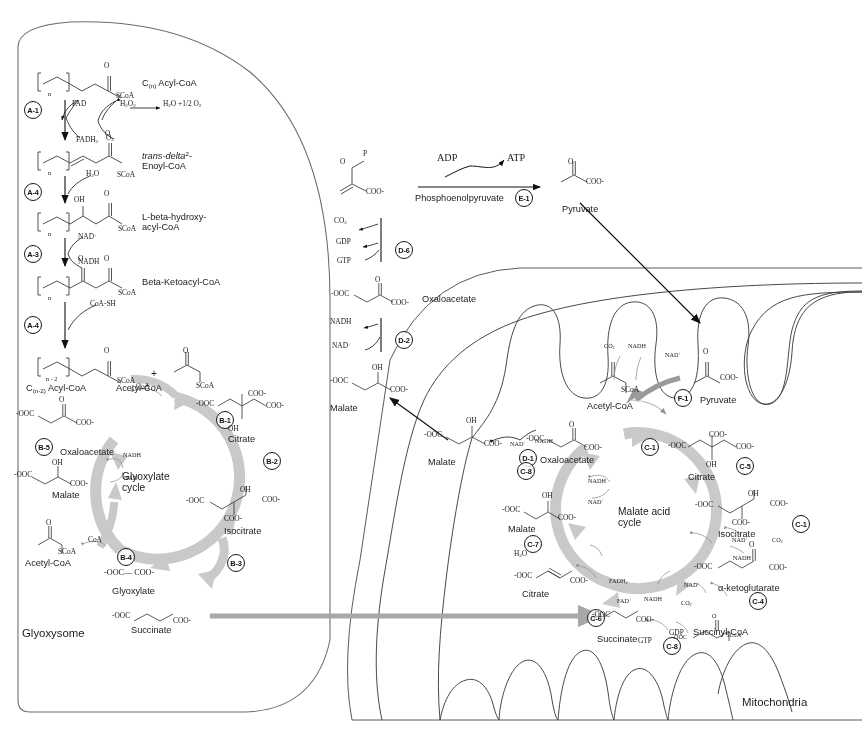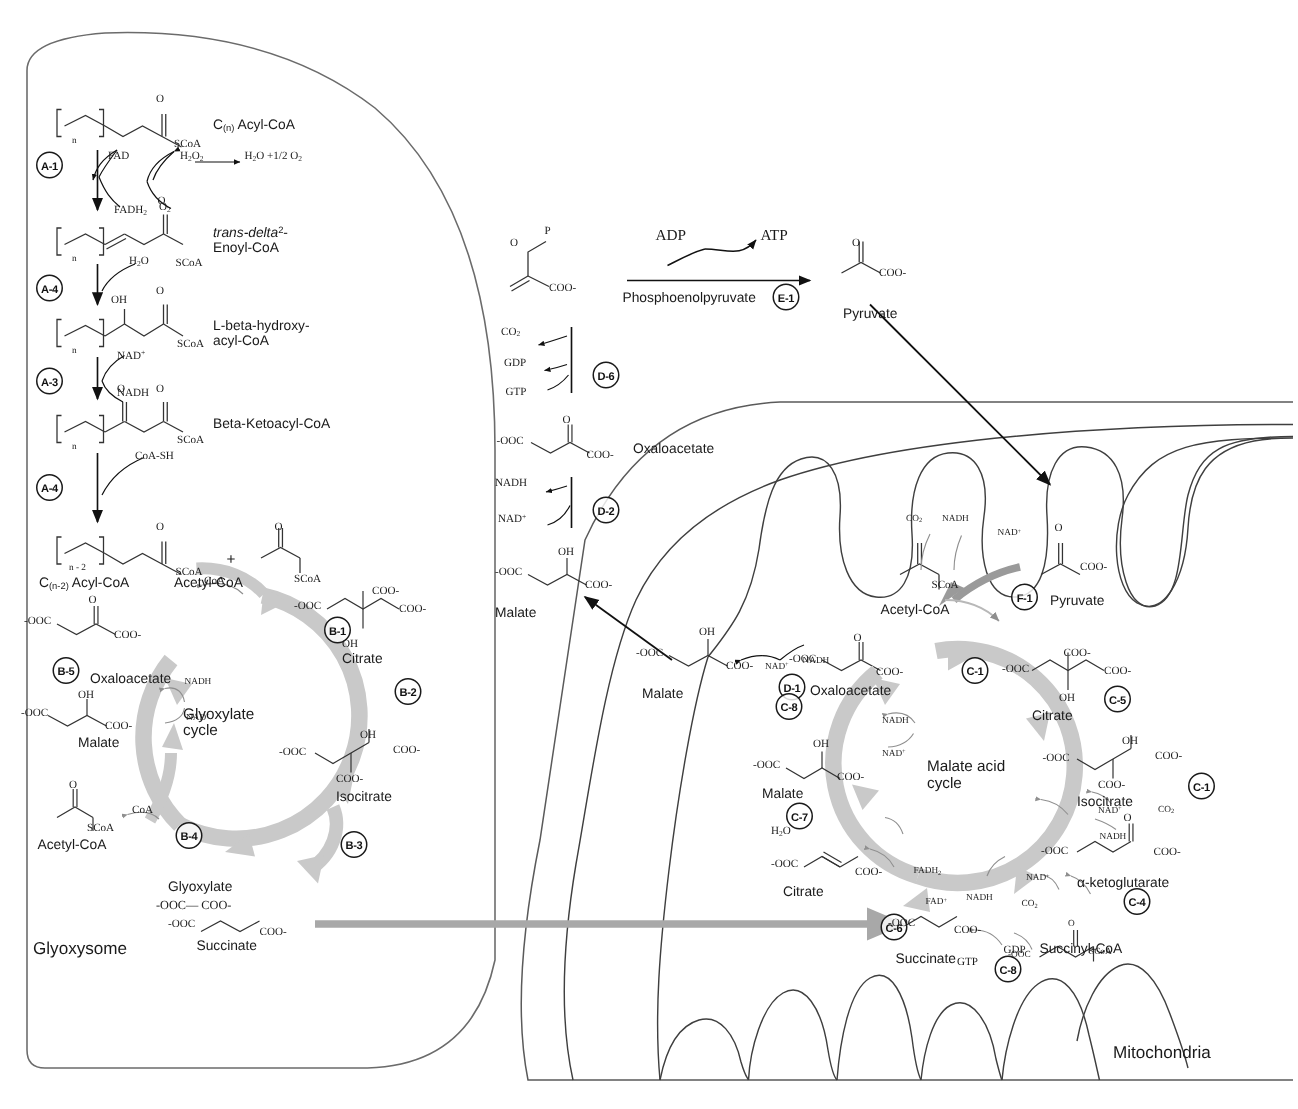--- a/index.html
+++ b/index.html
@@ -472,21 +472,21 @@
 <div class="lbl serif s7" style="left:196px;top:400px">-OOC</div>
 <div class="lbl serif s7" style="left:266px;top:402px">COO-</div>
 <div class="lbl s9" style="left:228px;top:434px">Citrate</div>
 
 <div class="lbl serif s7" style="left:240px;top:486px">OH</div>
 <div class="lbl serif s7" style="left:186px;top:497px">-OOC</div>
 <div class="lbl serif s7" style="left:262px;top:496px">COO-</div>
 <div class="lbl serif s7" style="left:224px;top:515px">COO-</div>
 <div class="lbl s9" style="left:224px;top:526px">Isocitrate</div>
 
-<div class="lbl serif s8" style="left:104px;top:599px">-OOC— COO-</div>
+<div class="lbl serif s8" style="left:104px;top:568px">-OOC— COO-</div>
 <div class="lbl s9" style="left:112px;top:586px">Glyoxylate</div>
 
 <div class="lbl serif s7" style="left:112px;top:612px">-OOC</div>
 <div class="lbl serif s7" style="left:173px;top:617px">COO-</div>
 <div class="lbl s9" style="left:131px;top:625px">Succinate</div>
 
 <div class="lbl serif s7" style="left:58px;top:548px">SCoA</div>
 <div class="lbl serif s7" style="left:46px;top:519px">O</div>
 <div class="lbl s9" style="left:25px;top:558px">Acetyl-CoA</div>
 <div class="lbl serif s7" style="left:88px;top:536px">CoA</div>

